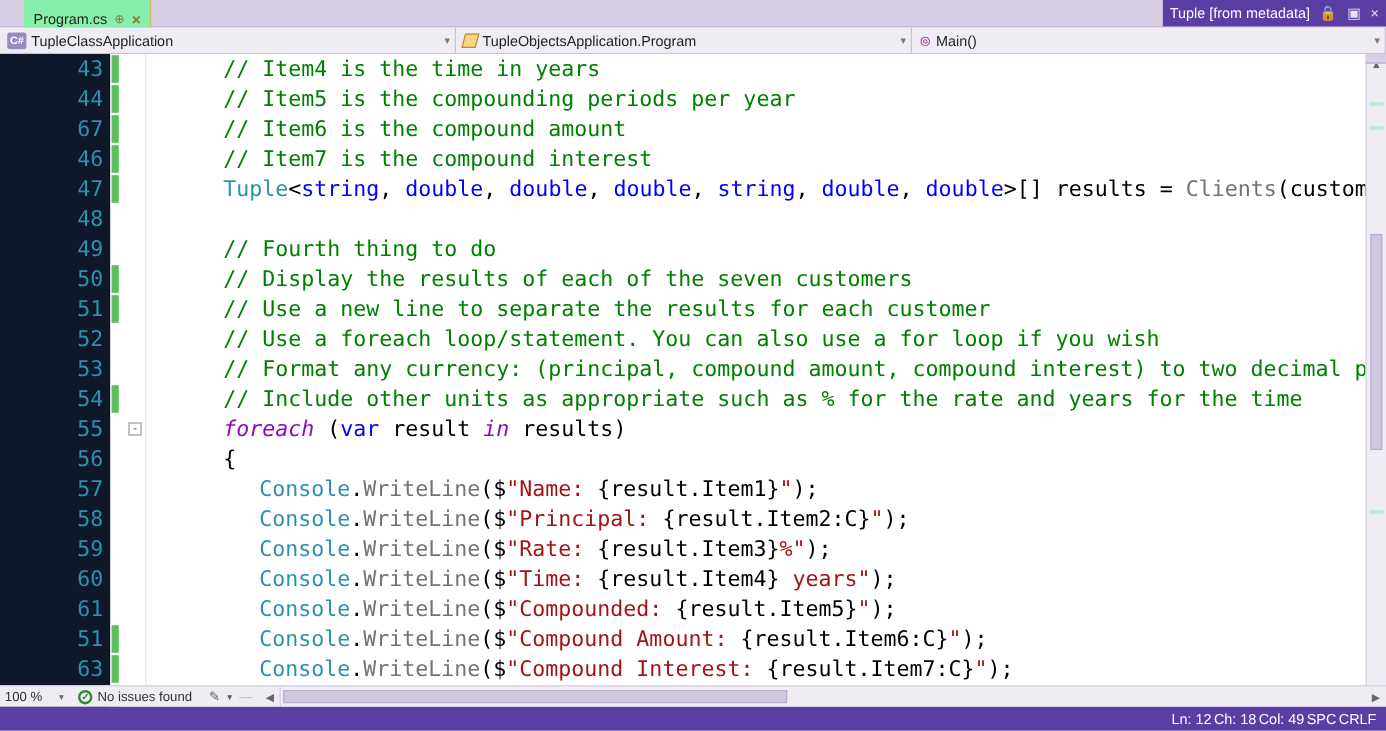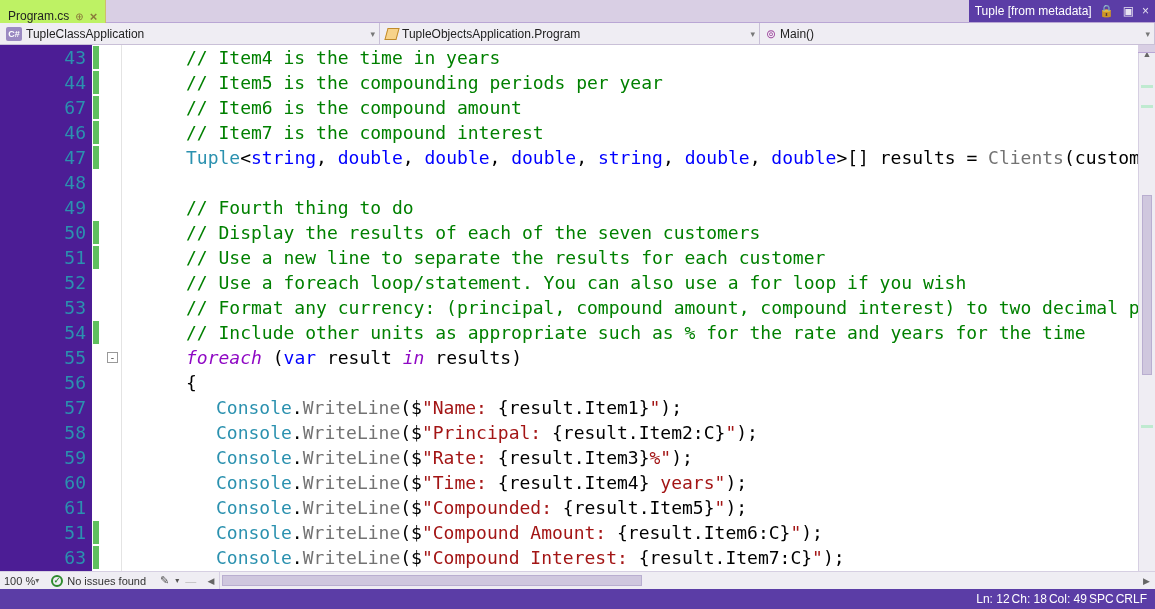--- a/index.html
+++ b/index.html
@@ -15,28 +15,29 @@
   
   .tabrow {
     height: 23px;
     background: #d9cfe4;
     display: flex;
     align-items: stretch;
     border-bottom: 1px solid #b9a6d4;
   }
   .tabrow-left { display: flex; align-items: stretch; }
   .doc-tab {
-    background: #bef264;
+    background: #86efac;
     padding: 16px 8px;
     display: flex;
     align-items: center;
     gap: 6px;
     border-right: 1px solid #cdbf6a;
     font-size: 12px;
     color: #222;
+    margin-left: 20px;
   }
   .doc-tab .pin { color: #8a7a3a; font-size: 10px; }
   .doc-tab .close { color: #8a7a3a; font-size: 13px; font-weight: bold; cursor: pointer; }
   .tabrow-spacer { flex: 1; }
   .tabrow-right {
     background: #5b3da6;
     color: #fff;
     display: flex;
     align-items: center;
     padding: 0 6px;
@@ -84,21 +85,21 @@
     position: absolute;
     top: 45px; left: 0; right: 0; bottom: 20px;
     display: flex;
     background: #fff;
     overflow: hidden;
   }
   .gutter {
     width: 92px;
     text-align: right;
     padding-right: 6px;
-    background: #4c1d95;
+    background: #0f172a;
     color: #2b91af;
     font-family: Consolas, monospace;
     font-size: 18px;
     line-height: 25px;
     user-select: none;
   }
   .marker-col {
     width: 12px;
     background: #fff;
     position: relative;
@@ -170,21 +171,21 @@
     position: absolute;
     left: 0; right: 0; bottom: 20px;
     height: 18px;
     background: #efedf3;
     display: flex;
     align-items: center;
     border-top: 1px solid #d6cfe2;
     font-size: 11px;
     color: #333;
   }
-  .zoom { padding: 0 4px; display:flex; align-items:center; gap:0; }
+  .zoom { padding: 0 4px; display:flex; align-items:center; gap:14px; }
   .zoom .dd2 { font-size: 8px; color:#666; }
   .health { display:flex; align-items:center; gap:4px; padding: 0 8px; }
   .ok-ico {
     width: 12px; height: 12px; border-radius: 50%;
     border: 2px solid #2e8b2e; display:inline-flex;
     align-items:center; justify-content:center;
     color:#2e8b2e; font-size:8px; font-weight:bold;
   }
   .hs-tools { padding: 0 6px; color:#555; display:flex; gap:6px; align-items:center;}
   .hs-tools .caret { font-size:8px; }

